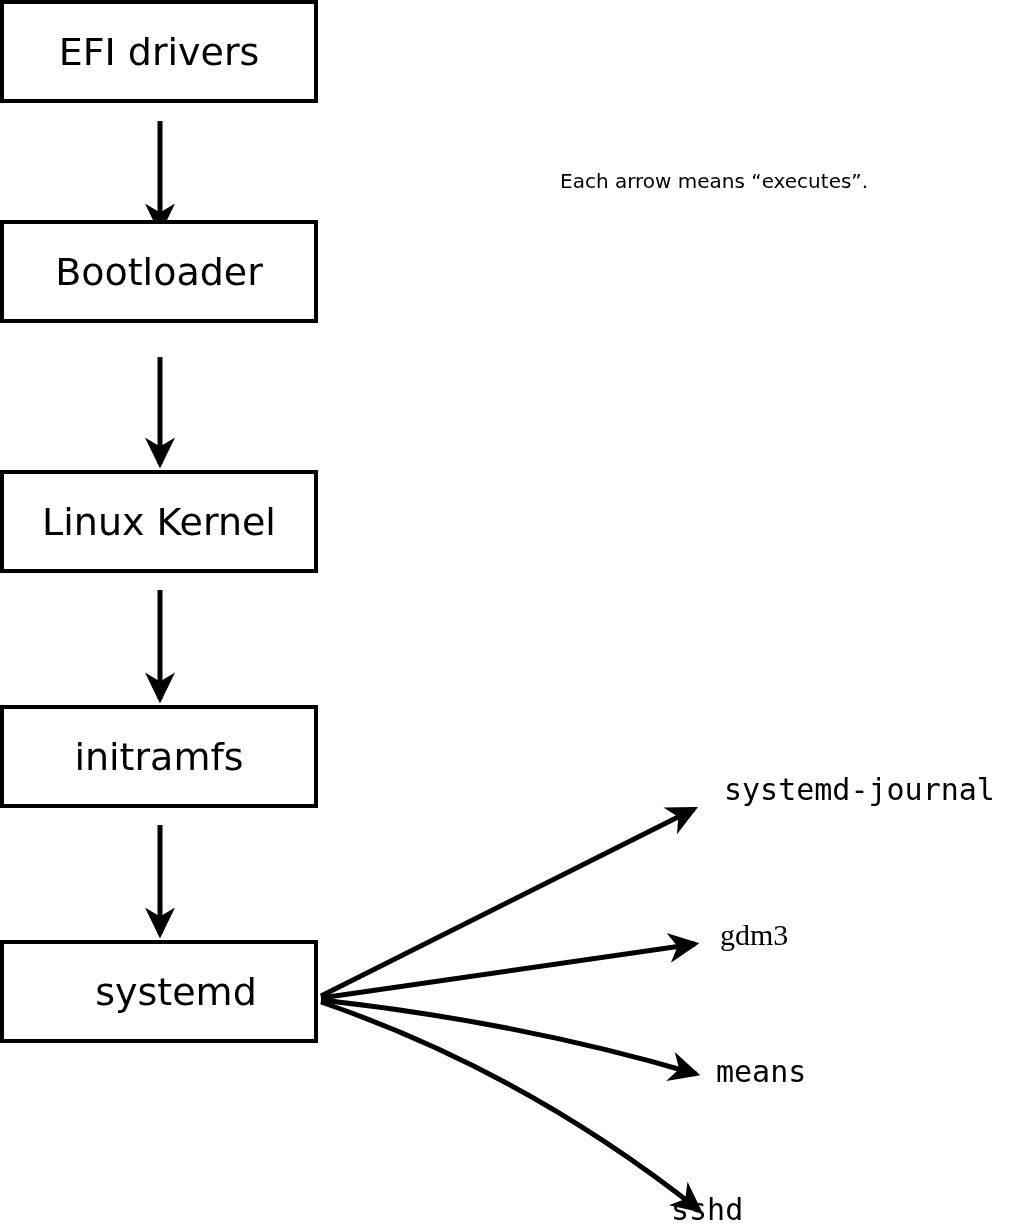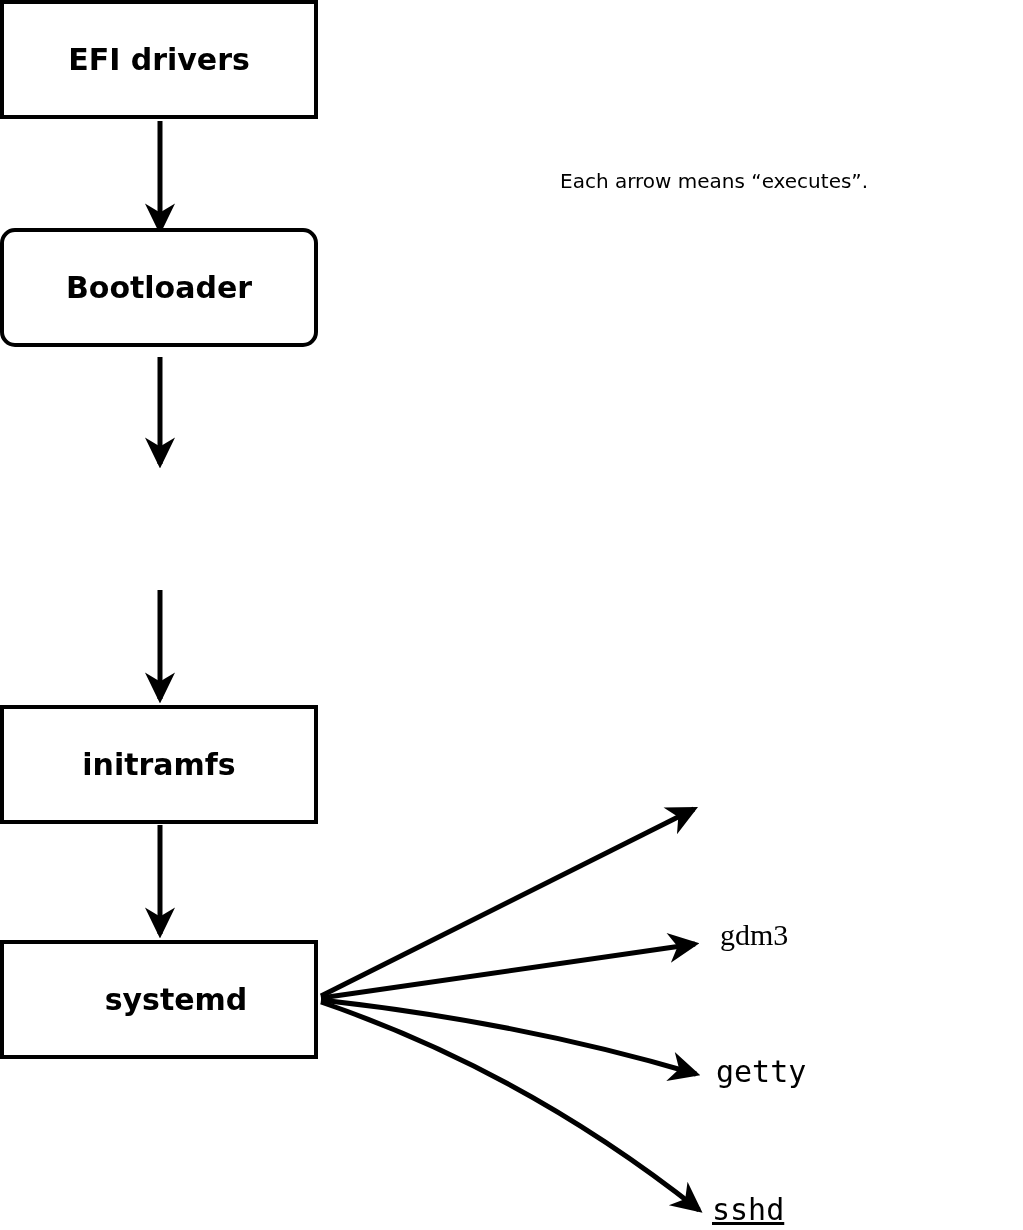--- a/index.html
+++ b/index.html
@@ -19,33 +19,32 @@
   }
   #arrow-layer {
     position: absolute;
     left: 0; top: 0;
     width: 1023px; height: 1230px;
   }
   .node {
     position: absolute;
     left: 0;
     width: 318px;
-    height: 119px;
+    height: 103px;
     border: 4px solid var(--stroke);
     background: var(--bg);
     display: flex;
     align-items: center;
     justify-content: center;
-    font-size: 30px;
+    font-size: 38px;
     line-height: 38px;
     white-space: nowrap;
-    font-weight: bold;
   }
   #node-efi      { top: 0; }
-  #node-boot     { top: 228px; border-radius: 15px; }
+  #node-boot     { top: 220px; }
   #node-kernel   { top: 470px; }
   #node-initram  { top: 705px; }
   #node-systemd  { top: 940px; padding-left: 34px; }
   .caption {
     position: absolute;
     left: 560px;
     top: 162px;
     font-size: 20px;
     line-height: 38px;
     white-space: nowrap;
@@ -53,21 +52,21 @@
   .proc-label {
     position: absolute;
     font-family: "DejaVu Sans Mono", "Liberation Mono", monospace;
     font-size: 30px;
     line-height: 38px;
     white-space: nowrap;
   }
   #proc-journal { left: 724px; top: 771px; }
   #proc-gdm3    { left: 720px; top: 916px; font-family: Liberation Serif, serif; }
   #proc-getty   { left: 716px; top: 1053px; }
-  #proc-sshd    { left: 712px; top: 1191px; text-decoration: underline; }
+  #proc-sshd    { left: 671px; top: 1191px; }
   svg .edge {
     stroke: var(--stroke);
     stroke-width: 5px;
     fill: none;
   }
 </style>
 </head>
 <body>
 
 <div id="canvas">
@@ -89,26 +88,30 @@
     <path class="edge" d="M321,1000 Q520,1022 696,1074" marker-end="url(#arrowhead)"></path>
     <path class="edge" d="M321,1002 Q525,1072 699,1210" marker-end="url(#arrowhead)"></path>
   </svg>
 
   <div class="node" id="node-efi">
     <span>EFI drivers</span>
   </div>
   <div class="node" id="node-boot">
     <span>Bootloader</span>
   </div>
+  <div class="node" id="node-kernel">
+    <span>Linux Kernel</span>
+  </div>
   <div class="node" id="node-initram">
     <span>initramfs</span>
   </div>
   <div class="node" id="node-systemd">
     <span>systemd</span>
   </div>
 
   <div class="caption">Each arrow means “executes”.</div>
 
+  <div class="proc-label" id="proc-journal">systemd-journal</div>
   <div class="proc-label" id="proc-gdm3">gdm3</div>
-  <div class="proc-label" id="proc-getty">getty</div>
+  <div class="proc-label" id="proc-getty">means</div>
   <div class="proc-label" id="proc-sshd">sshd</div>
 
 </div>
 
 </body></html>

